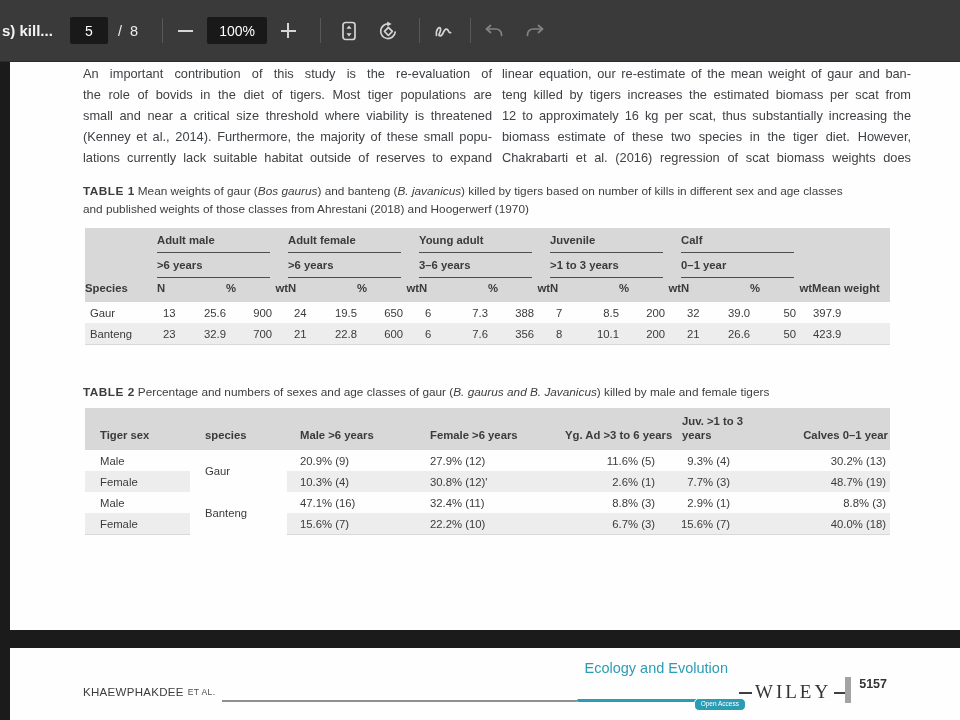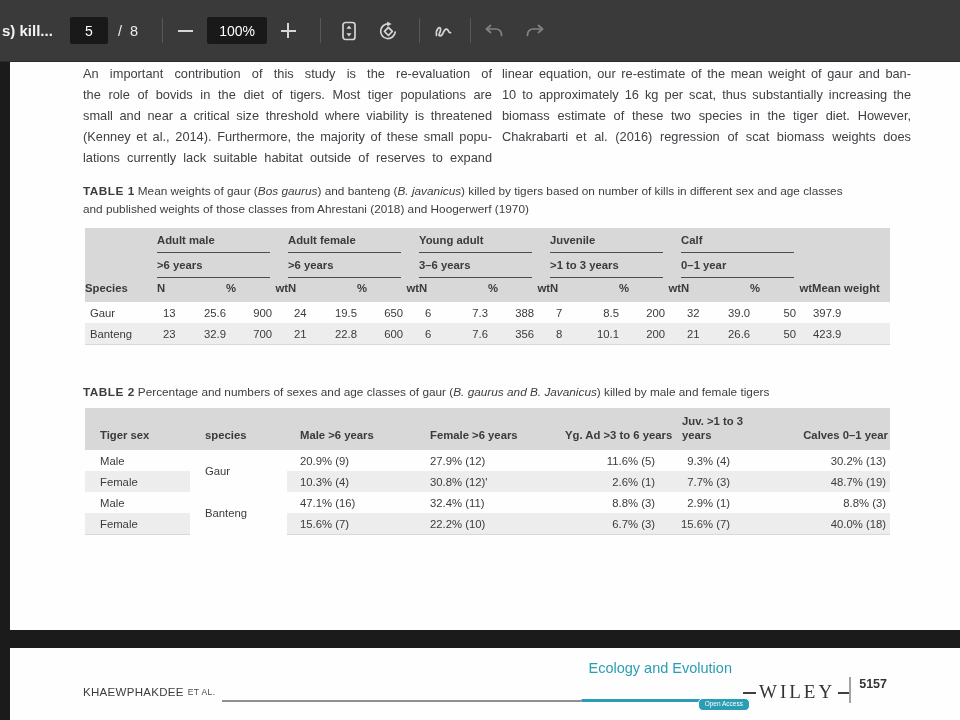--- a/index.html
+++ b/index.html
@@ -102,21 +102,21 @@
   .journal-name { font-size:14.5px; color:var(--teal,#2a9db4); padding:0 6px 3px 7px; white-space:nowrap; }
   .journal-underline { height:3px; background:var(--teal,#2a9db4); width:100%; border-radius:1.5px; }
   .pill {
     position:absolute; right:-12px; bottom:-9px; background:var(--teal,#2a9db4);
     color:#fff; font-size:6.5px; line-height:1; padding:2px 6px 2.5px;
     border-radius:5px; border:1px solid #fff; white-space:nowrap;
   }
   .dashL { width:13px; height:2px; background:#3f3f3f; margin:0 3px 8px 5px; }
   .dashR { width:11px; height:2px; background:#3f3f3f; margin:0 0 8px 3px; }
   .wiley { font-family:"Liberation Serif", serif; font-size:19px; letter-spacing:3px; color:#343434; line-height:1; margin-bottom:1px; white-space:nowrap; }
-  .pagenum-block { border-left:2px solid #a3a3a3; height:26px; padding-left:8px; margin-bottom:-1px; display:flex; align-items:flex-start; }
+  .pagenum-block { border-left:6px solid #a3a3a3; height:26px; padding-left:8px; margin-bottom:-1px; display:flex; align-items:flex-start; }
   .pagenum { font-size:12.5px; font-weight:bold; color:#343434; }
 </style>
 </head>
 <body>
 
 <div class="app">
 
   <div class="toolbar">
     <div class="tb-title">s) kill...</div>
     <input class="tb-pagebox" value="5" style="">
@@ -171,21 +171,22 @@
       <div class="cols">
         <div class="col" id="col-left">
             <div class="line">An important contribution of this study is the re-evaluation of</div>
             <div class="line">the role of bovids in the diet of tigers. Most tiger populations are</div>
             <div class="line">small and near a critical size threshold where viability is threatened</div>
             <div class="line">(Kenney et al., 2014). Furthermore, the majority of these small popu-</div>
             <div class="line">lations currently lack suitable habitat outside of reserves to expand</div>
           </div>
         <div class="col" id="col-right">
             <div class="line">linear equation, our re-estimate of the mean weight of gaur and ban-</div>
-            <div class="line">10 to approximately 16 kg per scat, thus substantially increasing the</div>
+            <div class="line">teng killed by tigers increases the estimated biomass per scat from</div>
+            <div class="line">12 to approximately 16 kg per scat, thus substantially increasing the</div>
             <div class="line">biomass estimate of these two species in the tiger diet. However,</div>
             <div class="line">Chakrabarti et al. (2016) regression of scat biomass weights does</div>
           </div>
       </div>
 
       <div class="caption" id="t1cap"><span class="cap-label">TABLE 1</span><span>Mean weights of gaur (</span><span class="cap-italic">Bos gaurus</span><span>) and banteng (</span><span class="cap-italic">B. javanicus</span><span>) killed by tigers based on number of kills in different sex and age classes and published weights of those classes from Ahrestani (2018) and Hoogerwerf (1970)</span></div>
 
       <table class="t1">
         <colgroup>
           <col style="width:72px">

